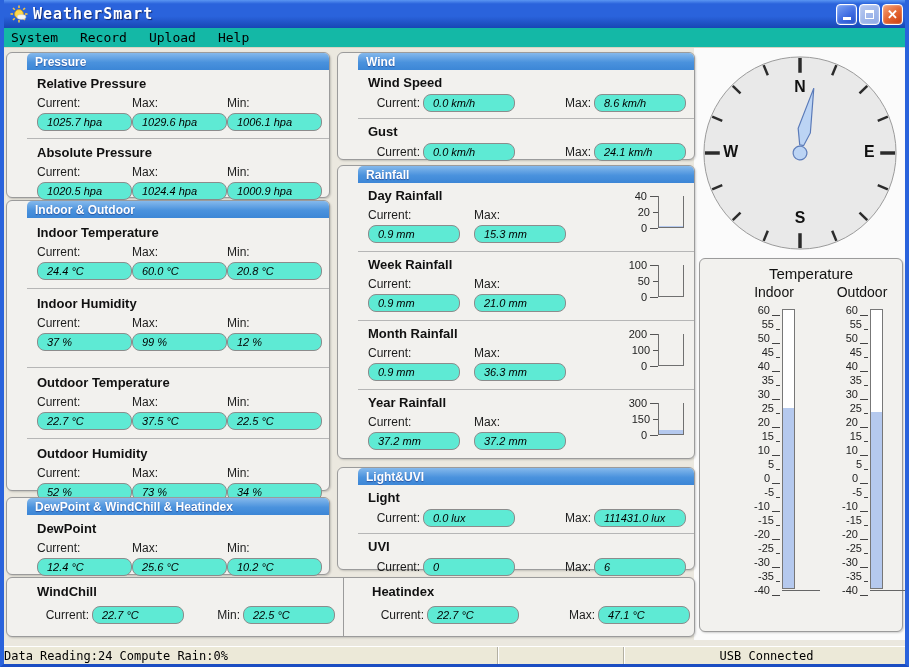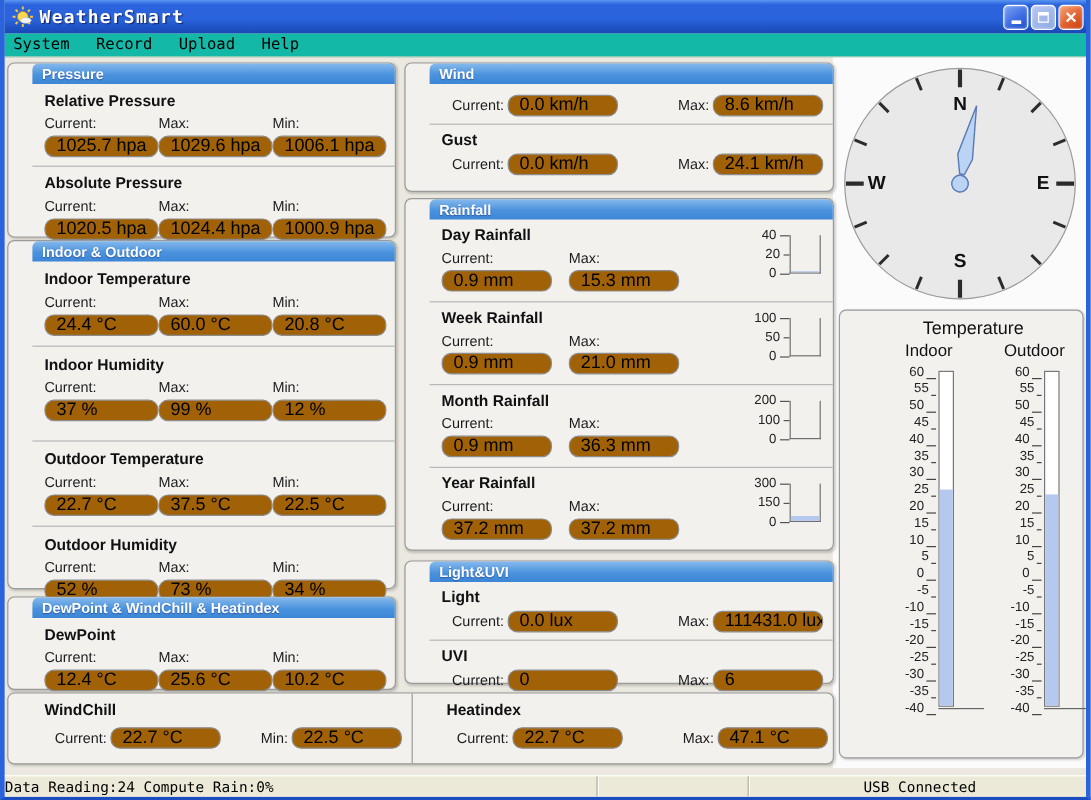--- a/index.html
+++ b/index.html
@@ -54,22 +54,22 @@
   .p-light    { left:337px; top:419px; width:358px; height:103px; }
   .compass-wrap { position:absolute; left:697px; top:2px; width:206px; height:206px; }
   .p-temp     { left:699px; top:210px; width:204px; height:374px; }
 
   .sec { padding:6px 8px 7px 10px; }
   .p-io .sec { padding:7px 8px 8px 10px; }
   .sec-title { font-size:13px; font-weight:bold; color:#111; }
   .frow { display:flex; margin-top:5px; }
   .fcol { width:106px; }
   .flbl { font-size:12px; color:#1c1c1c; margin-bottom:3px; }
-  .vbox { width:95px; height:18px; line-height:16px; background:#a16207; border:1px solid #8c8c8c;
-    border-radius:8px; font-size:15px; color:#000; padding-left:9px; white-space:nowrap; overflow:hidden; }
+  .vbox { width:95px; height:18px; line-height:16px; background:#5eead4; border:1px solid #8c8c8c;
+    border-radius:8px; font-size:11px; color:#000; padding-left:9px; white-space:nowrap; overflow:hidden;font-style:italic; }
   .w92 { width:92px; }
   .gap-before { margin-top:8px; }
 
   
   .sec-inline { padding:5px 8px 6px 10px; }
   .irow { display:flex; align-items:center; margin-top:4px; }
   .irow .l1 { width:52px; text-align:right; margin:0 3px 0 0; font-size:12px; }
   .irow .l2 { width:76px; text-align:right; margin:0 3px 0 0; font-size:12px; }
   .box-wcx .half.left .irow .l2 { width:56px; }
 
@@ -314,20 +314,21 @@
           <div class="vbox w92">22.7 °C</div>
           <span class="flbl l2">Max:</span>
           <div class="vbox w92">47.1 °C</div>
         </div>
       </div>
     </div>
 
     <div class="panel p-wind">
       <div class="phead">Wind</div>
       <div class="sec-inline">
+        <div class="sec-title">Wind Speed</div>
         <div class="irow">
           <span class="flbl l1">Current:</span>
           <div class="vbox w92">0.0 km/h</div>
           <span class="flbl l2">Max:</span>
           <div class="vbox w92">8.6 km/h</div>
         </div>
       </div>
       <div class="hdiv"></div>
       <div class="sec-inline">
         <div class="sec-title">Gust</div>

